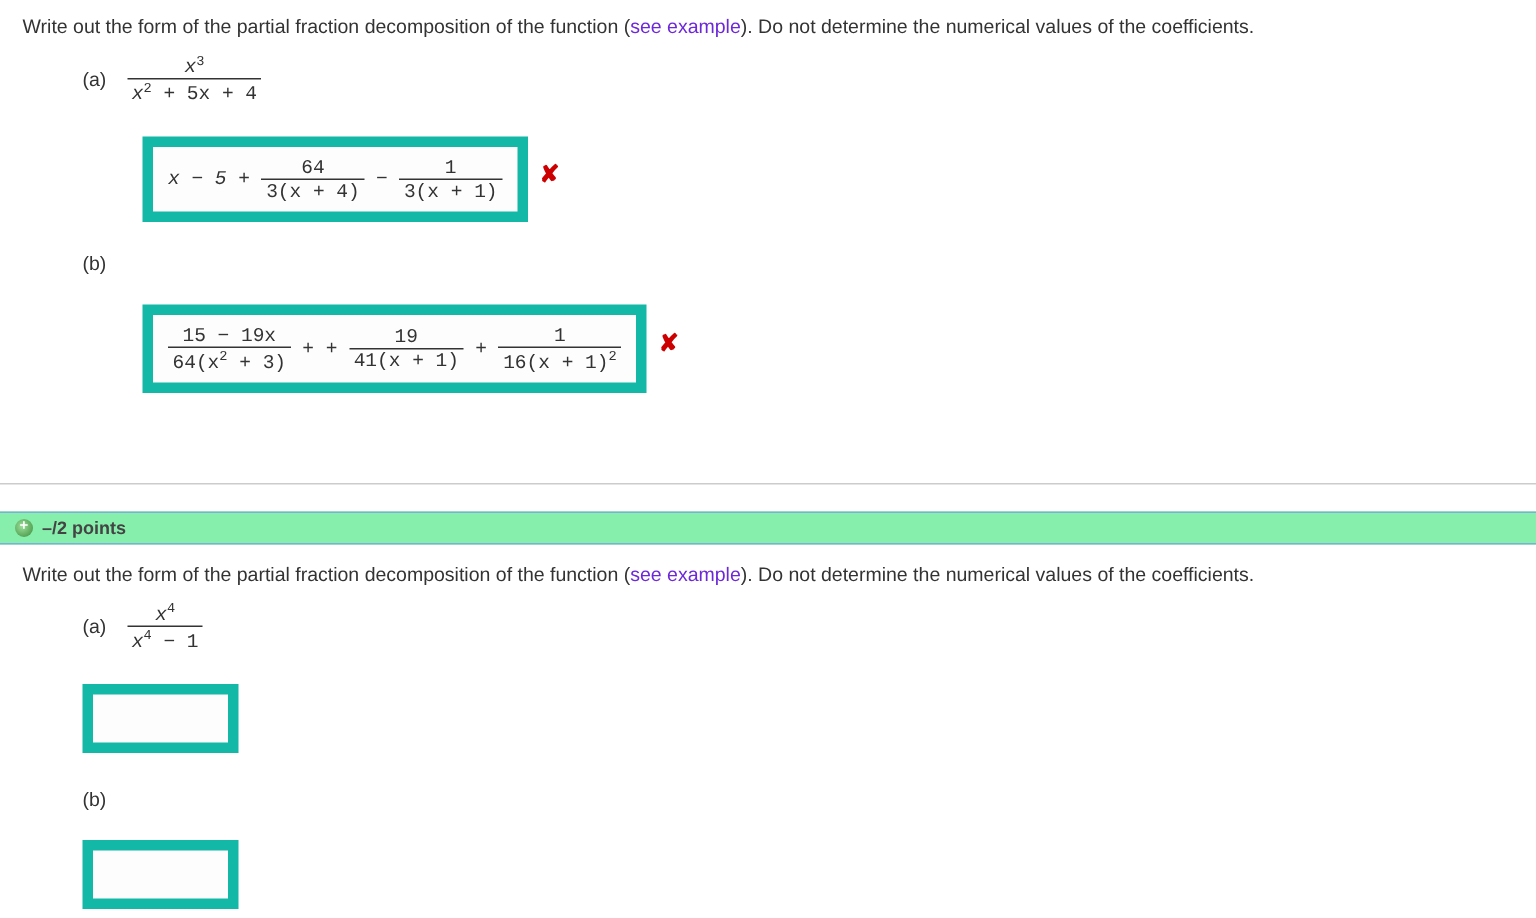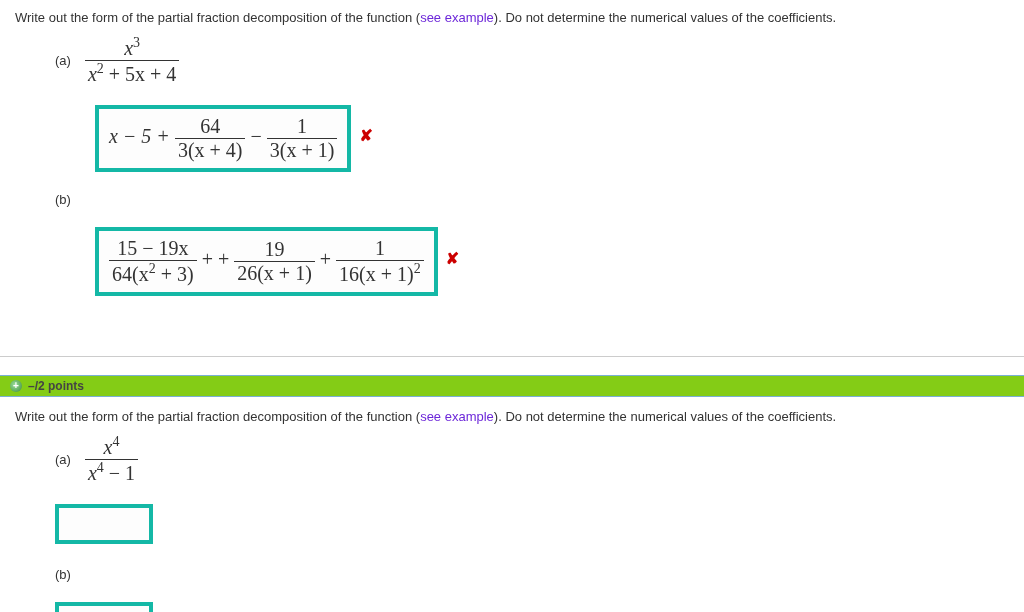--- a/index.html
+++ b/index.html
@@ -37,28 +37,28 @@
   .frac .num {
     display: block;
     padding: 0 3px;
   }
   .frac .den {
     display: block;
     border-top: 1px solid #333;
     padding: 0 3px;
   }
   .math {
-    font-family: Liberation Serif, serif;
-    font-size: 20px;
+    font-family: Liberation Mono, monospace;
+    font-size: 13px;
     font-style: italic;
   }
   .math .n { font-style: normal; }
   .answer-box {
     display: inline-block;
-    border: 4px solid #14b8a6;
+    border: 7px solid #14b8a6;
     background: #fdfdfd;
     padding: 6px 10px;
     margin-top: 6px;
     margin-left: 40px;
     min-height: 20px;
     min-width: 70px;
   }
   .answer-row {
     display: flex;
     align-items: center;
@@ -75,21 +75,21 @@
   .divider-band {
     margin-top: 30px;
     margin-left: -15px;
     margin-right: -15px;
   }
   .thin-line {
     height: 1px;
     background: #ccc;
   }
   .points-bar {
-    background: #84cc16;
+    background: #86efac;
     border-top: 1px solid #7ab0d4;
     border-bottom: 1px solid #7ab0d4;
     padding: 3px 10px;
     font-size: 12px;
     font-weight: bold;
     color: #444;
     display: flex;
     align-items: center;
     gap: 6px;
   }
@@ -159,21 +159,21 @@
 <div class="answer-row">
   <div class="answer-box math">
     <span class="frac">
       <span class="num"><span class="n">15 − 19x</span></span>
       <span class="den"><span class="n">64(x</span><sup>2</sup><span class="n"> + 3)</span></span>
     </span>
     <span class="n">+</span>
     <span class="n">+</span>
     <span class="frac">
       <span class="num n">19</span>
-      <span class="den"><span class="n">26(x + 1)</span></span>
+      <span class="den"><span class="n">41(x + 1)</span></span>
     </span>
     <span class="n">+</span>
     <span class="frac">
       <span class="num n">1</span>
       <span class="den"><span class="n">16(x + 1)</span><sup>2</sup></span>
     </span>
   </div>
   <span class="x-mark">✘</span>
 </div>
 

